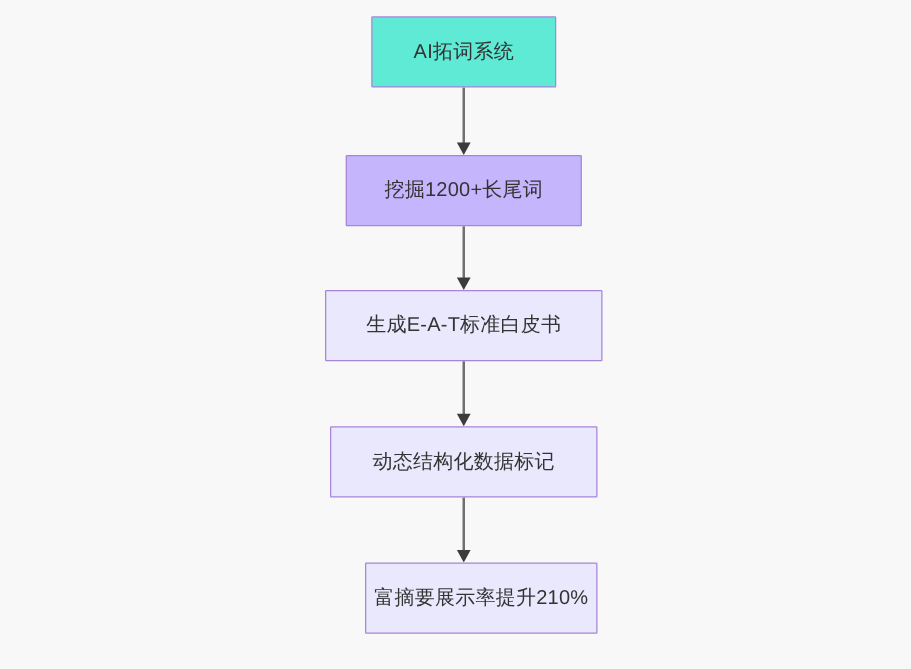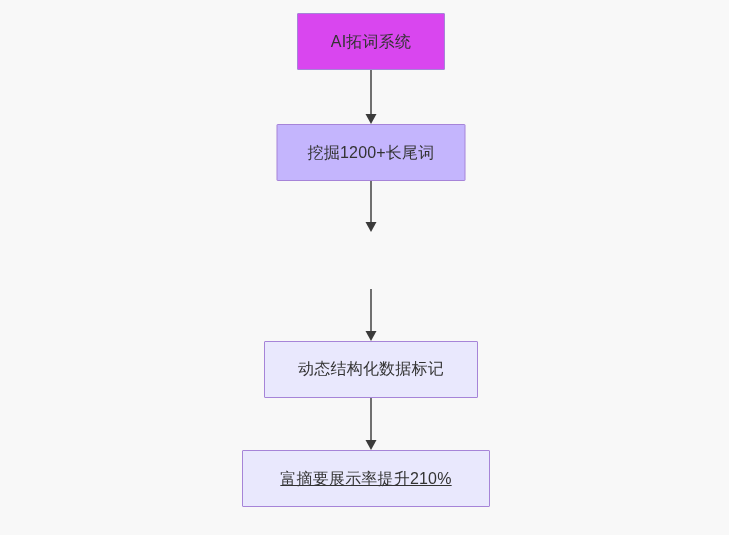--- a/index.html
+++ b/index.html
@@ -72,30 +72,33 @@
         <polygon points="1.5,42 12.5,42 7,52" fill="#3b3b3b"></polygon>
       </svg>
     </div>
   <div class="edge" id="edge-3" style="left: 371px; top: 398px; height: 52px;">
       <svg width="14" height="52" viewBox="0 0 14 52">
         <line x1="7" y1="0" x2="7" y2="43" stroke="#707070" stroke-width="2"></line>
         <polygon points="1.5,42 12.5,42 7,52" fill="#3b3b3b"></polygon>
       </svg>
     </div>
 
-  <div class="node" id="node-0" style="left: 371px; top: 13px; width: 148px; height: 57px; background: #d946ef; border-color: rgb(166, 132, 216); color: rgb(51, 51, 51);">
+  <div class="node" id="node-0" style="left: 371px; top: 13px; width: 148px; height: 57px; background: #5eead4; border-color: rgb(166, 132, 216); color: rgb(51, 51, 51);">
     <span class="node-label">AI拓词系统</span>
   </div>
 
   <div class="node" id="node-1" style="left: 371px; top: 124px; width: 189px; height: 57px; background: #c4b5fd; border-color: rgb(166, 132, 216); color: rgb(51, 51, 51);">
     <span class="node-label">挖掘1200+长尾词</span>
   </div>
 
+  <div class="node" id="node-2" style="left: 371px; top: 232px; width: 222px; height: 57px; background: rgb(233, 232, 253); border-color: rgb(166, 132, 216); color: rgb(51, 51, 51);">
+    <span class="node-label">生成E-A-T标准白皮书</span>
+  </div>
 
   <div class="node" id="node-3" style="left: 371px; top: 341px; width: 214px; height: 57px; background: rgb(233, 232, 253); border-color: rgb(166, 132, 216); color: rgb(51, 51, 51); font-family: Liberation Mono, monospace;">
     <span class="node-label">动态结构化数据标记</span>
   </div>
 
-  <div class="node" id="node-4" style="left: 366px; top: 450px; width: 248px; height: 57px; background: rgb(233, 232, 253); border-color: rgb(166, 132, 216); color: rgb(51, 51, 51); text-decoration: underline;">
+  <div class="node" id="node-4" style="left: 385px; top: 450px; width: 186px; height: 57px; background: rgb(233, 232, 253); border-color: rgb(166, 132, 216); color: rgb(51, 51, 51);">
     <span class="node-label">富摘要展示率提升210%</span>
   </div>
 
 </div>
 
 </body></html>

